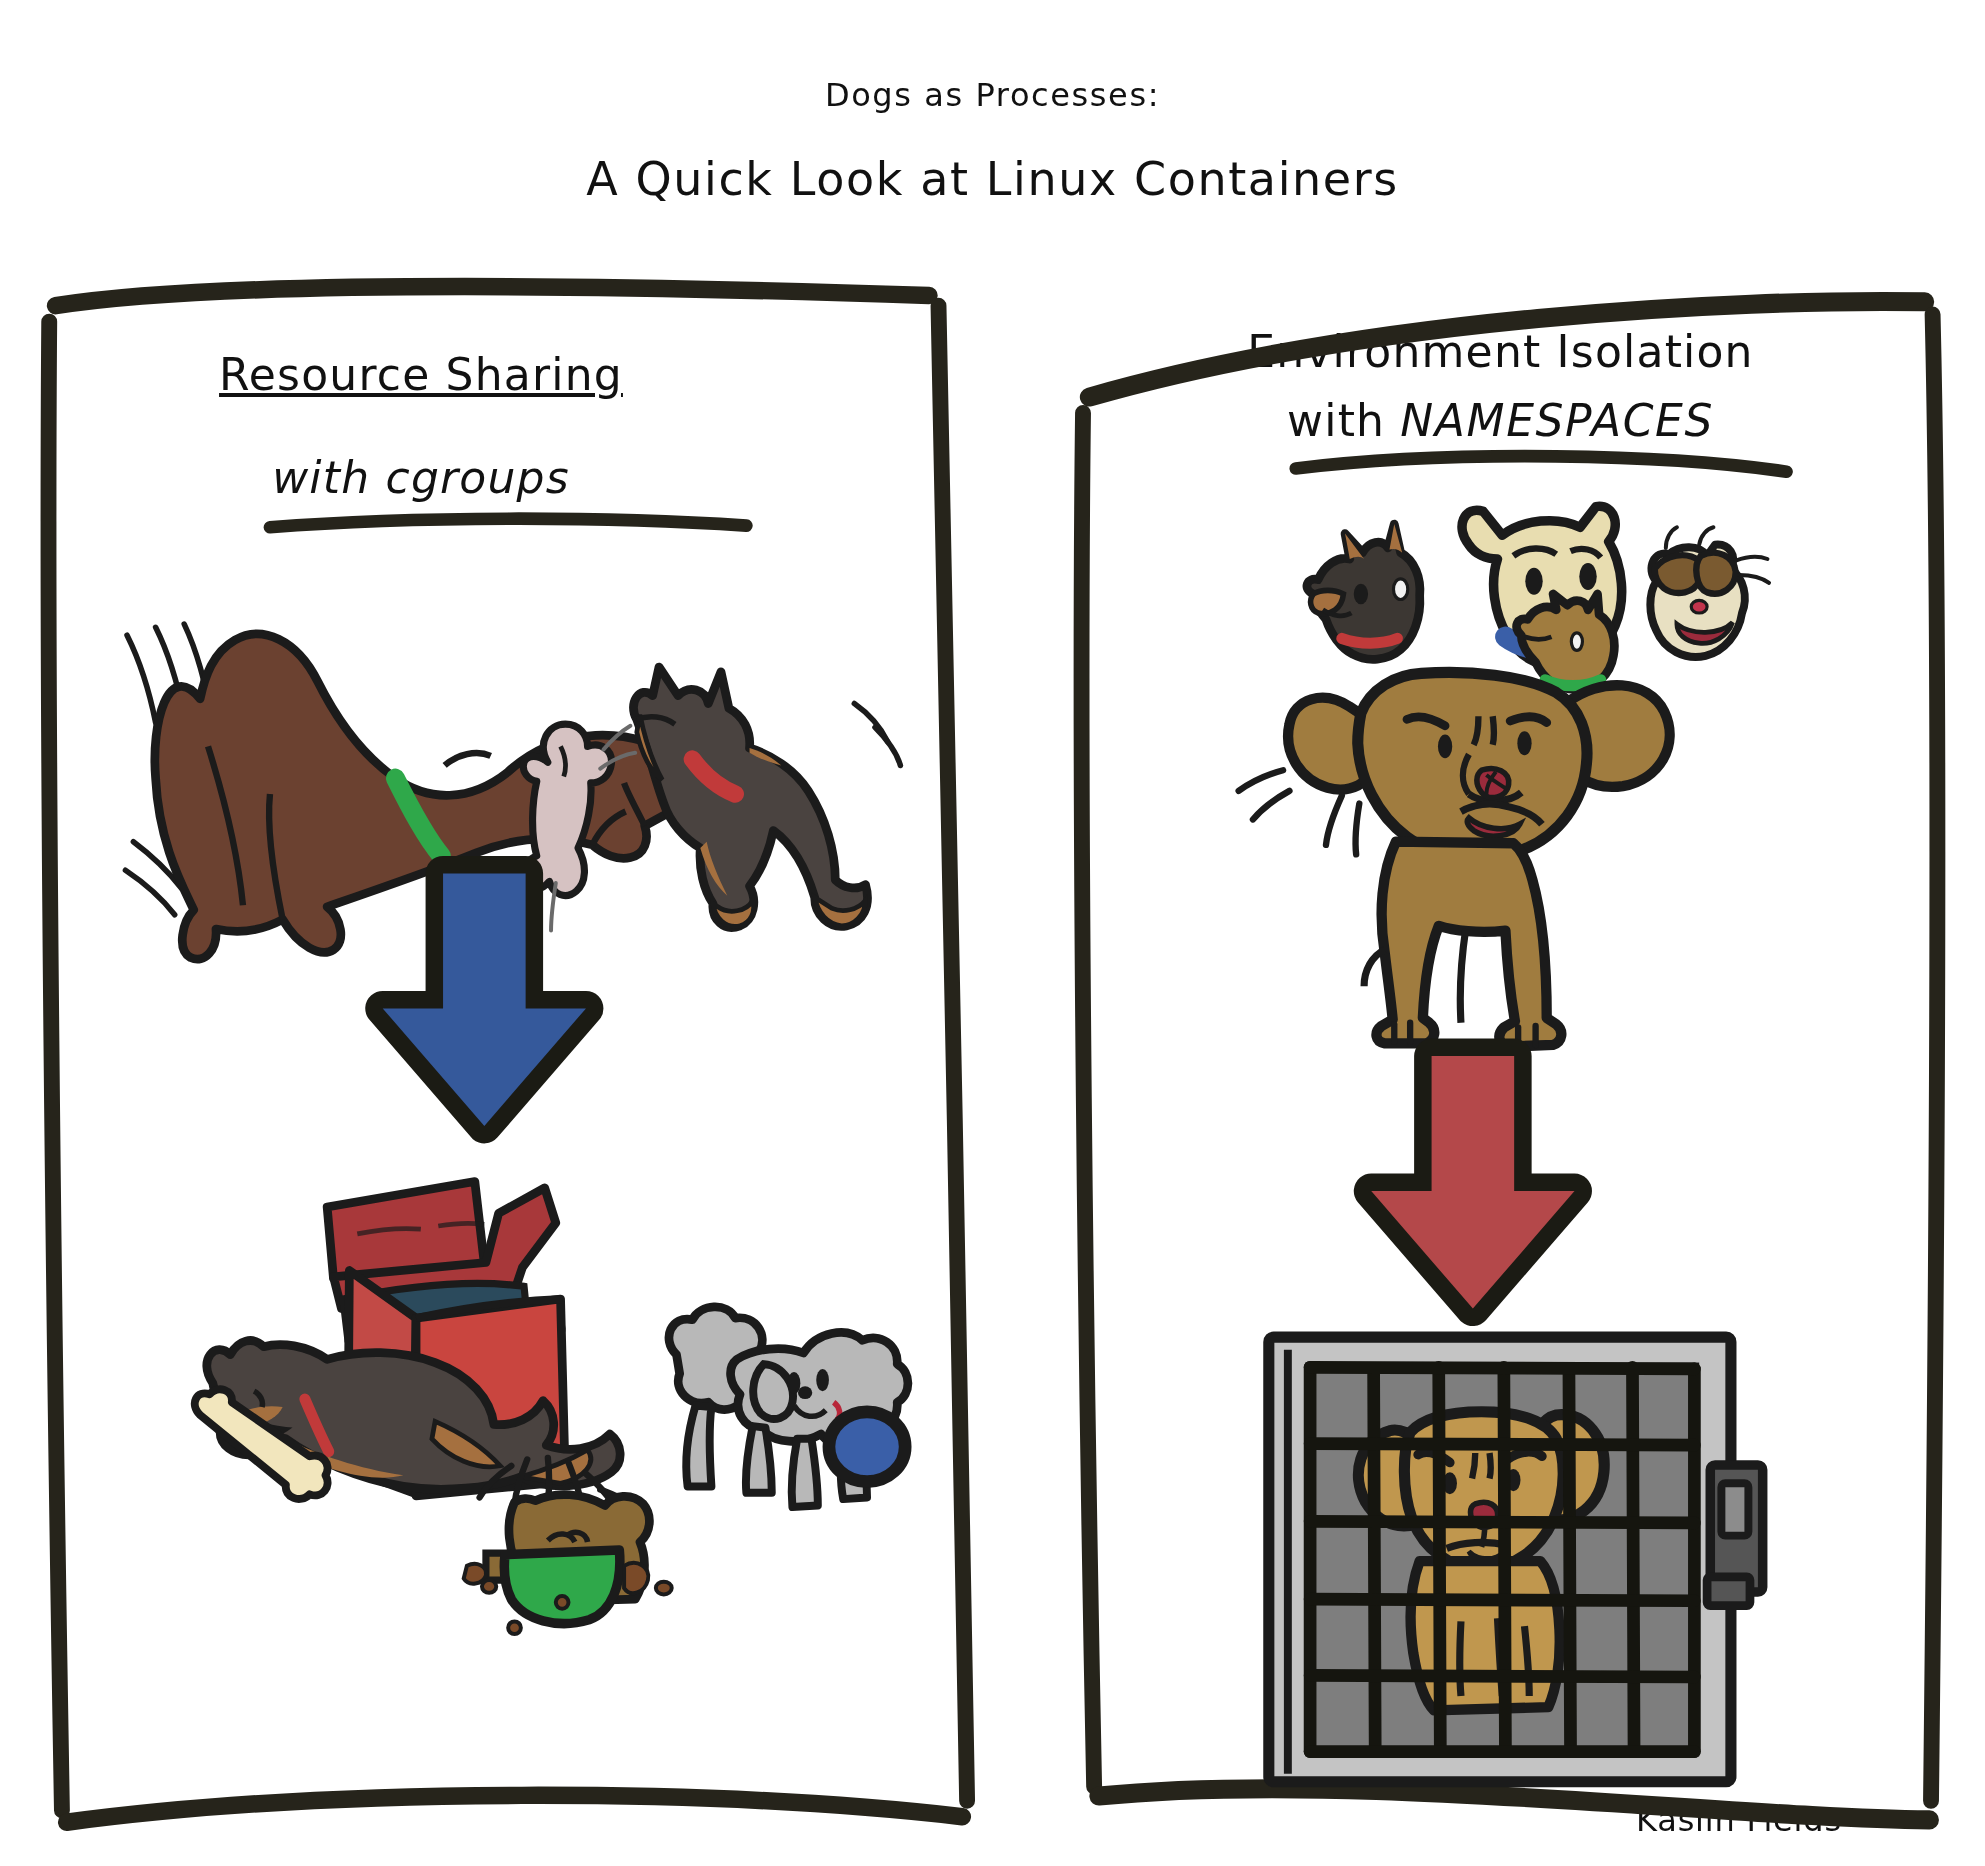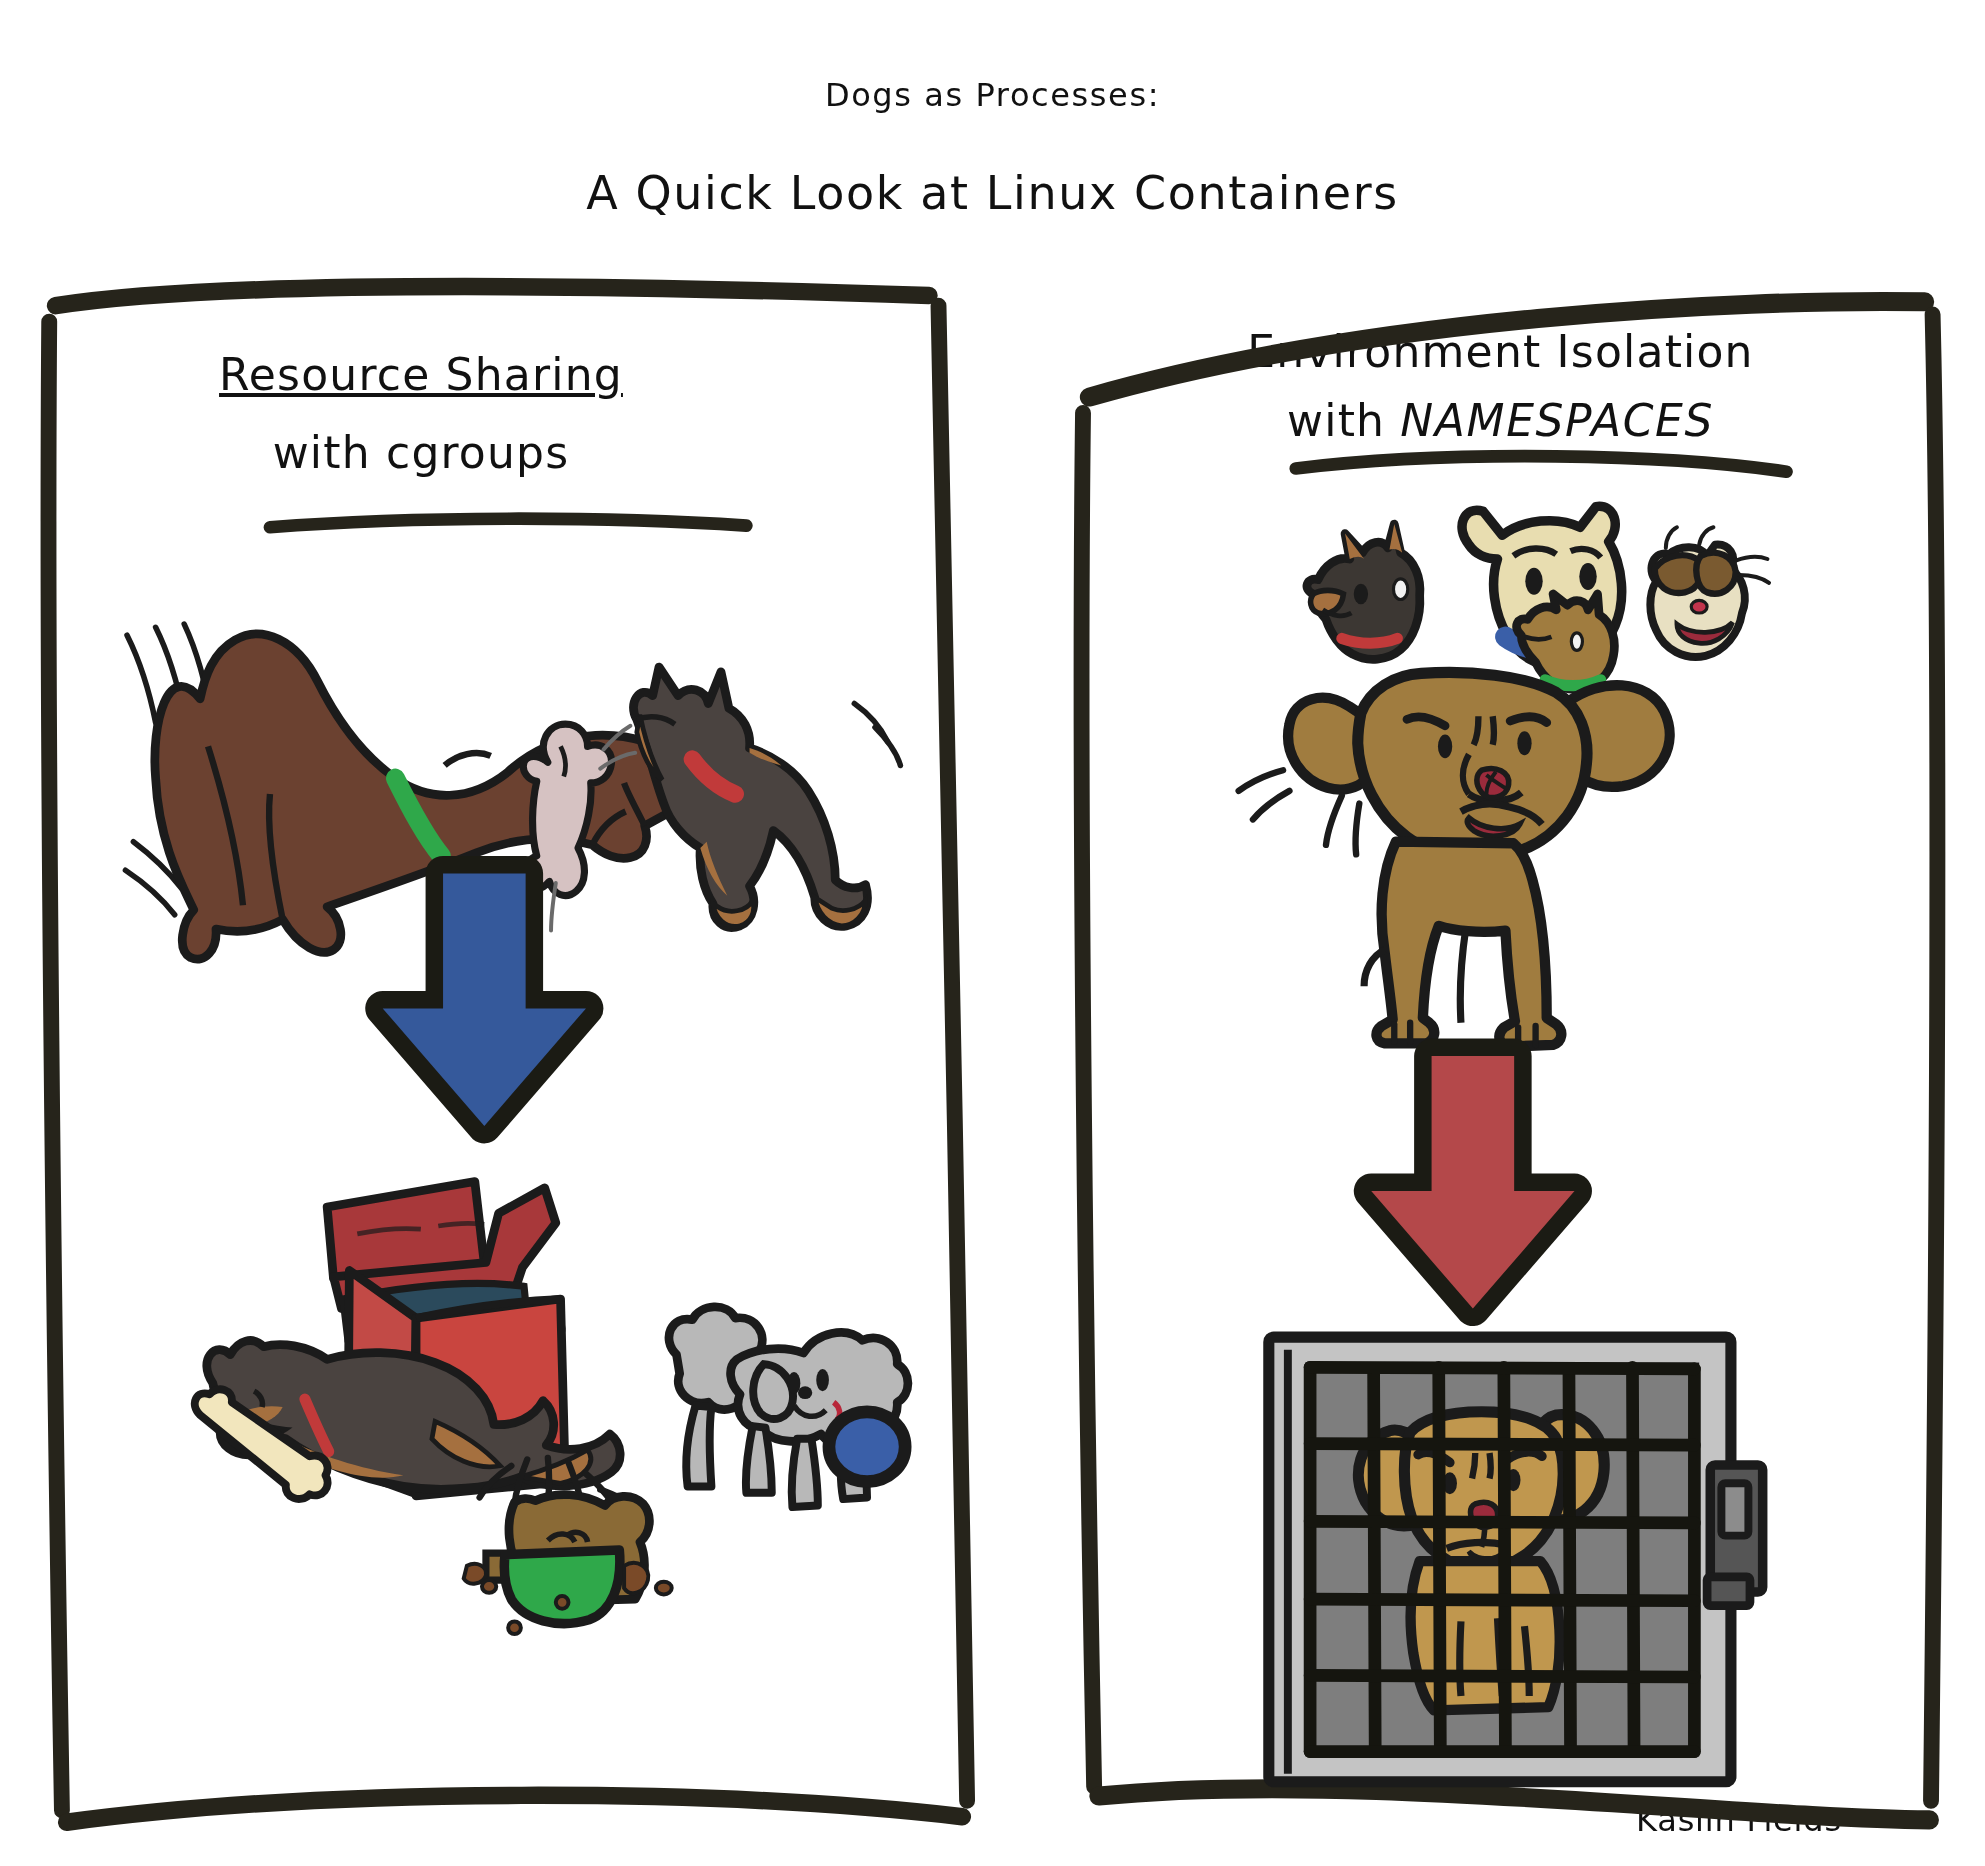--- a/index.html
+++ b/index.html
@@ -11,32 +11,32 @@
   #stage{position:absolute;left:0;top:0;width:1985px;height:1866px;}
   .svgroot{position:absolute;left:0;top:0;width:1985px;height:1866px;}
 
   .title-line{
     position:absolute;text-align:center;width:1985px;
     font-family:"DejaVu Sans","Liberation Sans",sans-serif;
     font-weight:400;color:#111;letter-spacing:1.6px;
     white-space:nowrap;
   }
   #title1{top:76px;font-size:32px;}
-  #title2{top:166px;font-size:46px;}
+  #title2{top:152px;font-size:46px;}
 
   .panel-heading{
     position:absolute;text-align:center;
     font-family:"DejaVu Sans","Liberation Sans",sans-serif;
     color:#111;letter-spacing:1.2px;white-space:nowrap;
   }
   .ph-l1{font-size:44px;}
   .ph-l2{font-size:44px;}
 
   #lh1{left:143px;top:349px;width:556px;text-decoration:underline;}
-  #lh2{left:143px;top:427px;width:556px;}
+  #lh2{left:143px;top:452px;width:556px;font-style:italic;}
   #rh1{left:1167px;top:326px;width:667px;}
   #rh2{left:1167px;top:395px;width:667px;}
   .ital{font-style:italic;letter-spacing:1.6px;}
 
   #signature{
     position:absolute;left:1636px;top:1801px;font-size:32px;
     letter-spacing:0.8px;color:#111;white-space:nowrap;
   }
 
   .lbl-toys{

